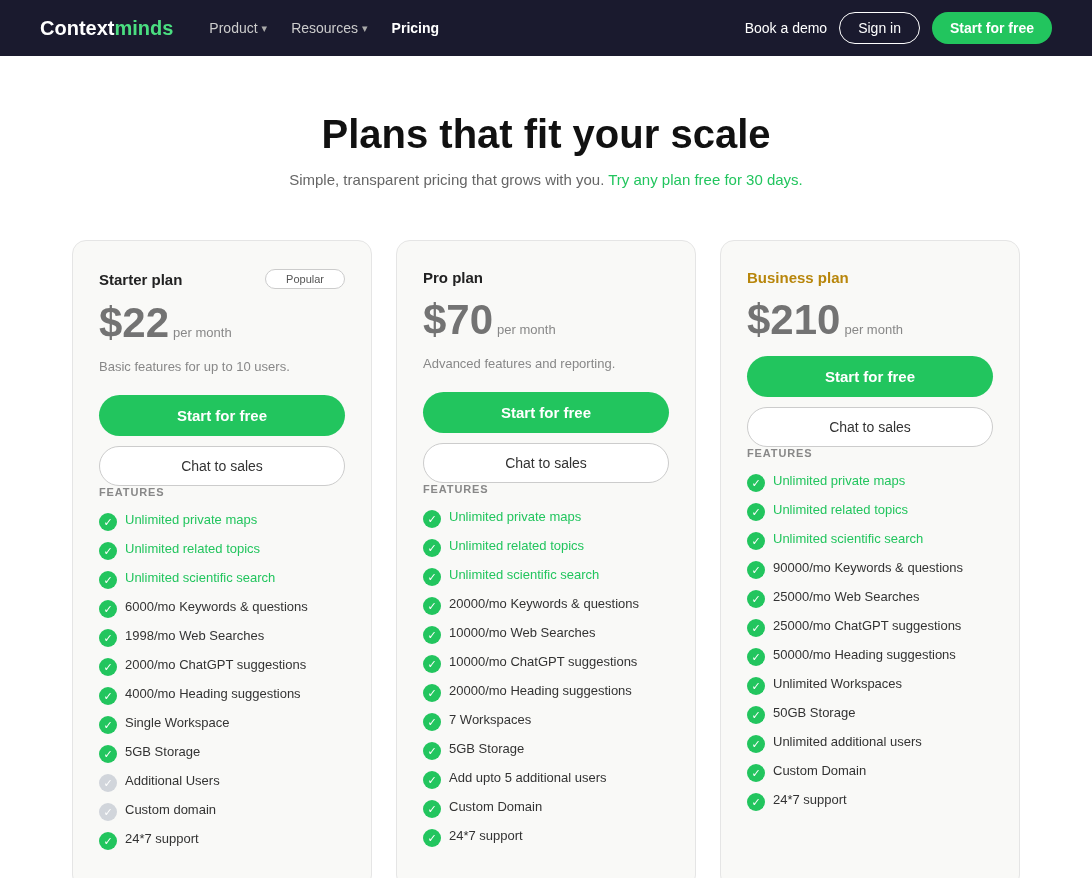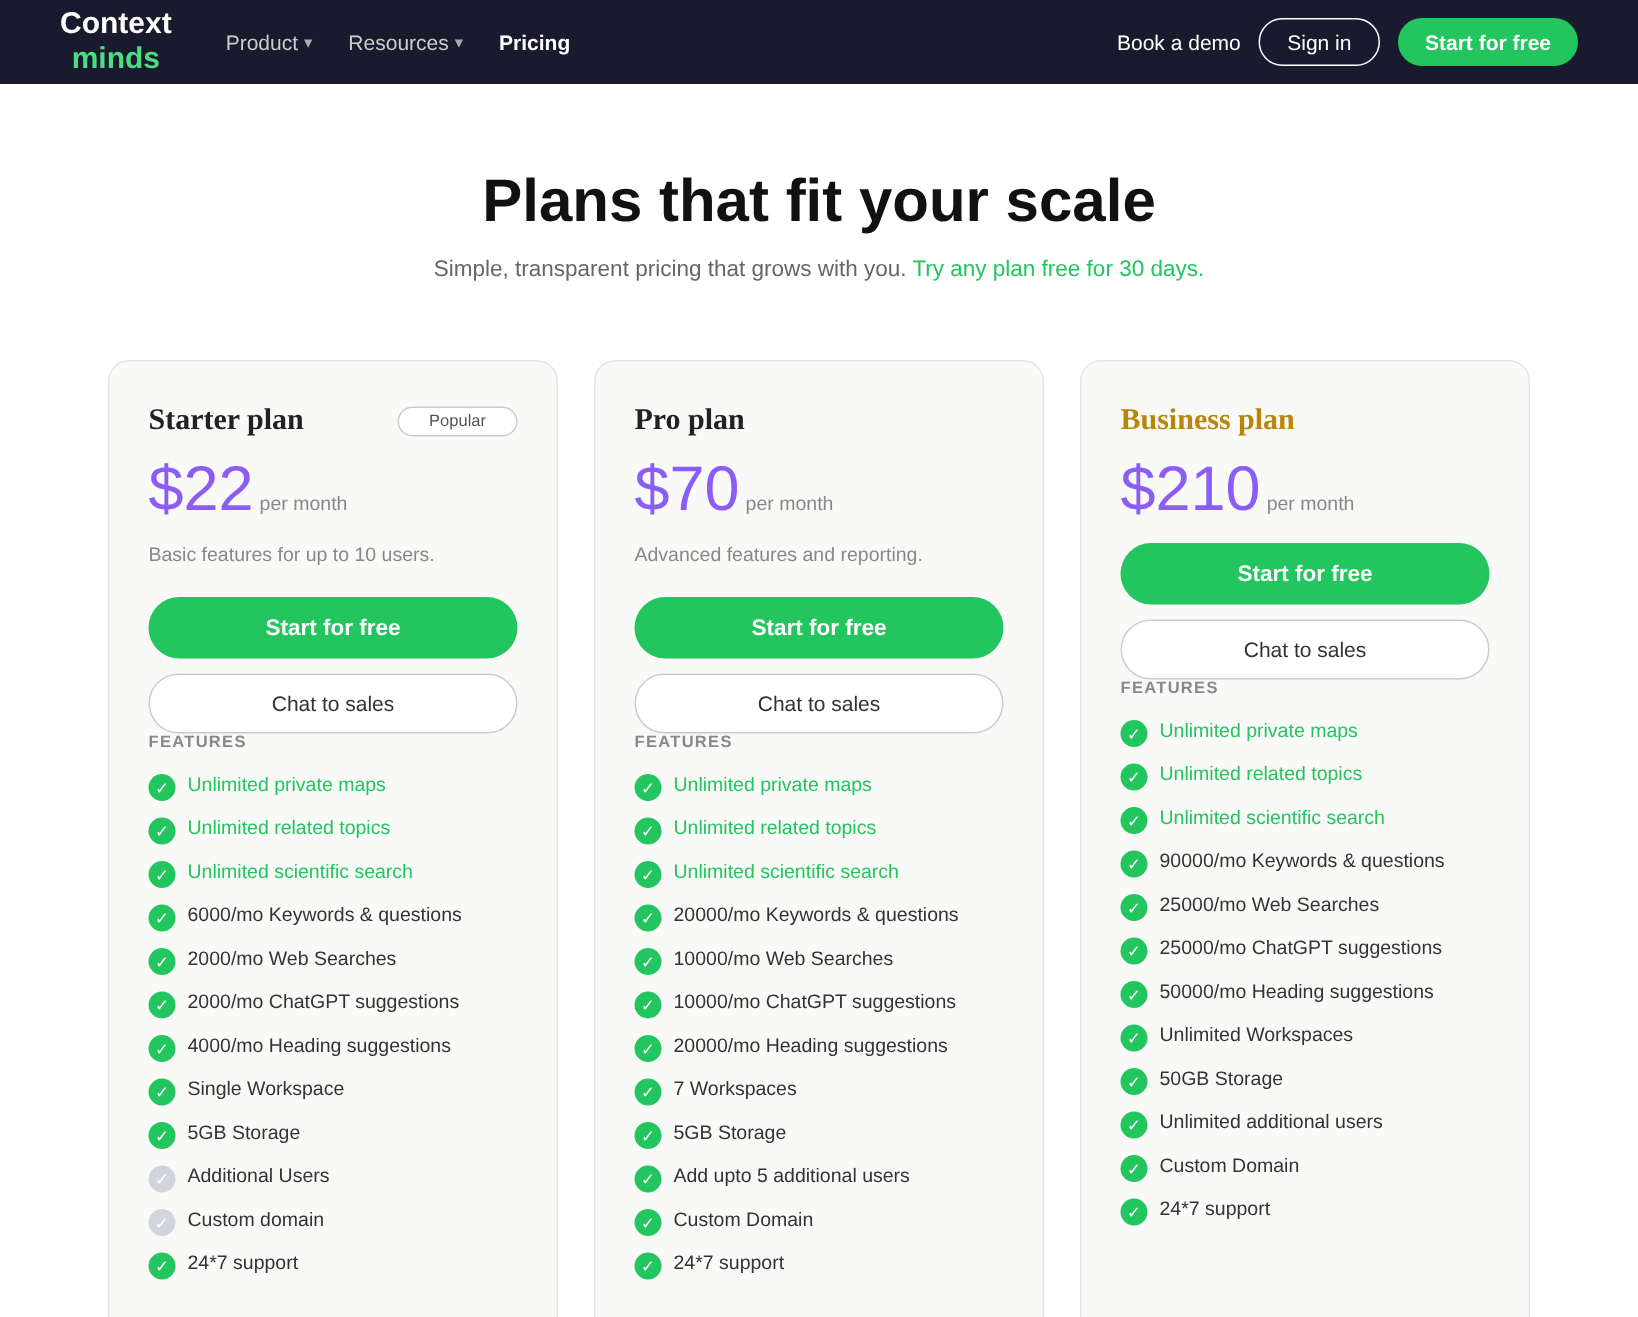--- a/index.html
+++ b/index.html
@@ -7,21 +7,21 @@
 
     
     nav {
       background: #1a1a2e;
       display: flex;
       align-items: center;
       padding: 0 40px;
       height: 56px;
       gap: 28px;
     }
-    .logo { display: flex; align-items: center; flex-direction: column; }
+    .logo { display: flex; align-items: center; }
     .logo-context { color: #fff; font-size: 20px; font-weight: 700; }
     .logo-minds { color: #4ade80; font-size: 20px; font-weight: 700; }
     .nav-links { display: flex; align-items: center; gap: 24px; margin-left: 8px; flex: 1; }
     .nav-link {
       color: #ccc;
       font-size: 14px;
       cursor: pointer;
       display: flex;
       align-items: center;
       gap: 4px;
@@ -90,44 +90,43 @@
       position: relative;
       flex-shrink: 0;
     }
     .plan-header {
       display: flex;
       align-items: center;
       justify-content: space-between;
       margin-bottom: 10px;
     }
     .plan-name {
-      font-size: 20px;
+      font-size: 15px;
       font-weight: 600;
       color: #222;
-      font-family: Liberation Serif, serif;
     }
     .plan-name.business { color: #b8860b; }
     .popular-badge {
       background: #fff;
       border: 1px solid #ccc;
       color: #555;
       font-size: 11px;
       padding: 3px 20px;
       border-radius: 20px;
     }
     .price-row {
       display: flex;
       align-items: baseline;
       gap: 4px;
       margin-bottom: 12px;
     }
     .price-amount {
       font-size: 42px;
-      font-weight: 400;
-      color: #8b5cf6;
+      font-weight: 700;
+      color: #737373;
     }
     .price-period {
       font-size: 13px;
       color: #888;
     }
     .plan-desc {
       font-size: 13px;
       color: #888;
       margin-bottom: 18px;
       min-height: 18px;
@@ -257,21 +256,21 @@
       <div class="feature-item">
       <span class="check-icon">✓</span>
       <a href="#">Unlimited scientific search</a>
     </div>
       <div class="feature-item">
       <span class="check-icon">✓</span>
       <span>6000/mo Keywords &amp; questions</span>
     </div>
       <div class="feature-item">
       <span class="check-icon">✓</span>
-      <span>2000/mo Web Searches</span>
+      <span>1998/mo Web Searches</span>
     </div>
       <div class="feature-item">
       <span class="check-icon">✓</span>
       <span>2000/mo ChatGPT suggestions</span>
     </div>
       <div class="feature-item">
       <span class="check-icon">✓</span>
       <span>4000/mo Heading suggestions</span>
     </div>
       <div class="feature-item">

